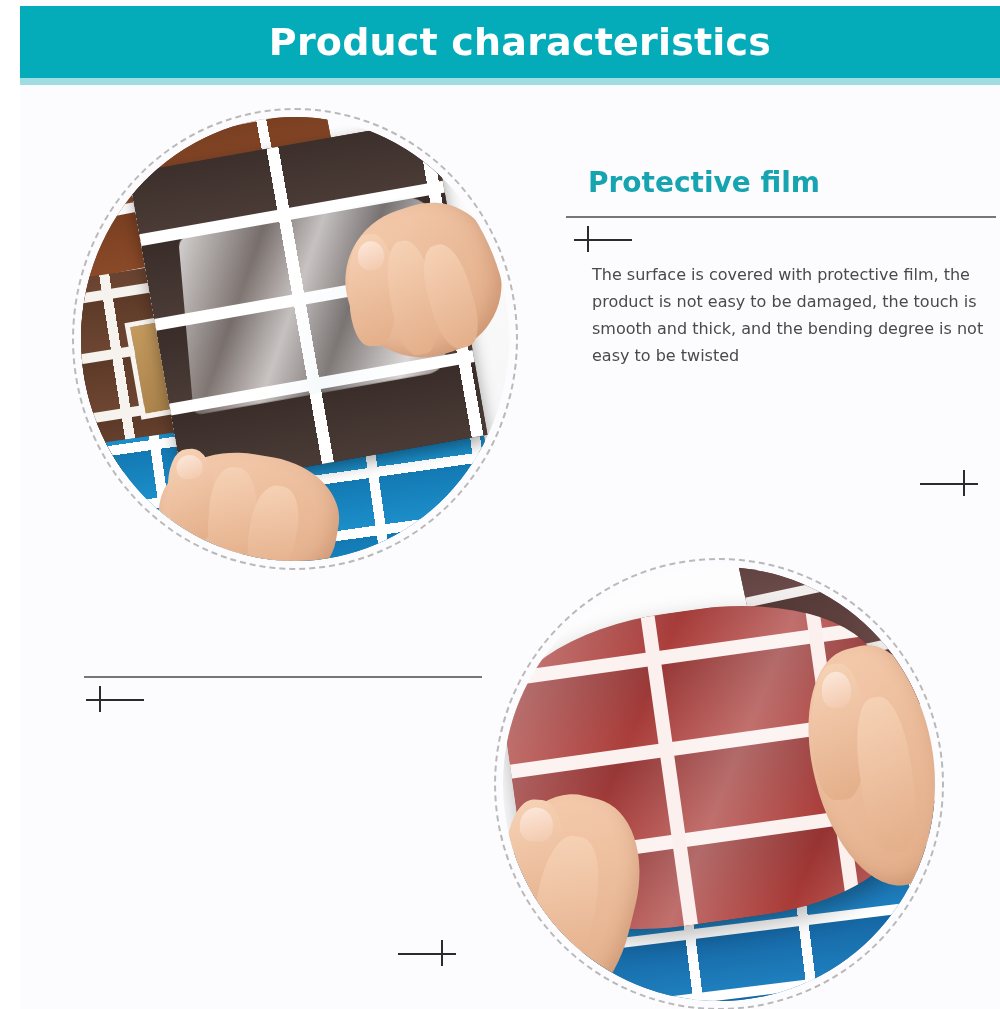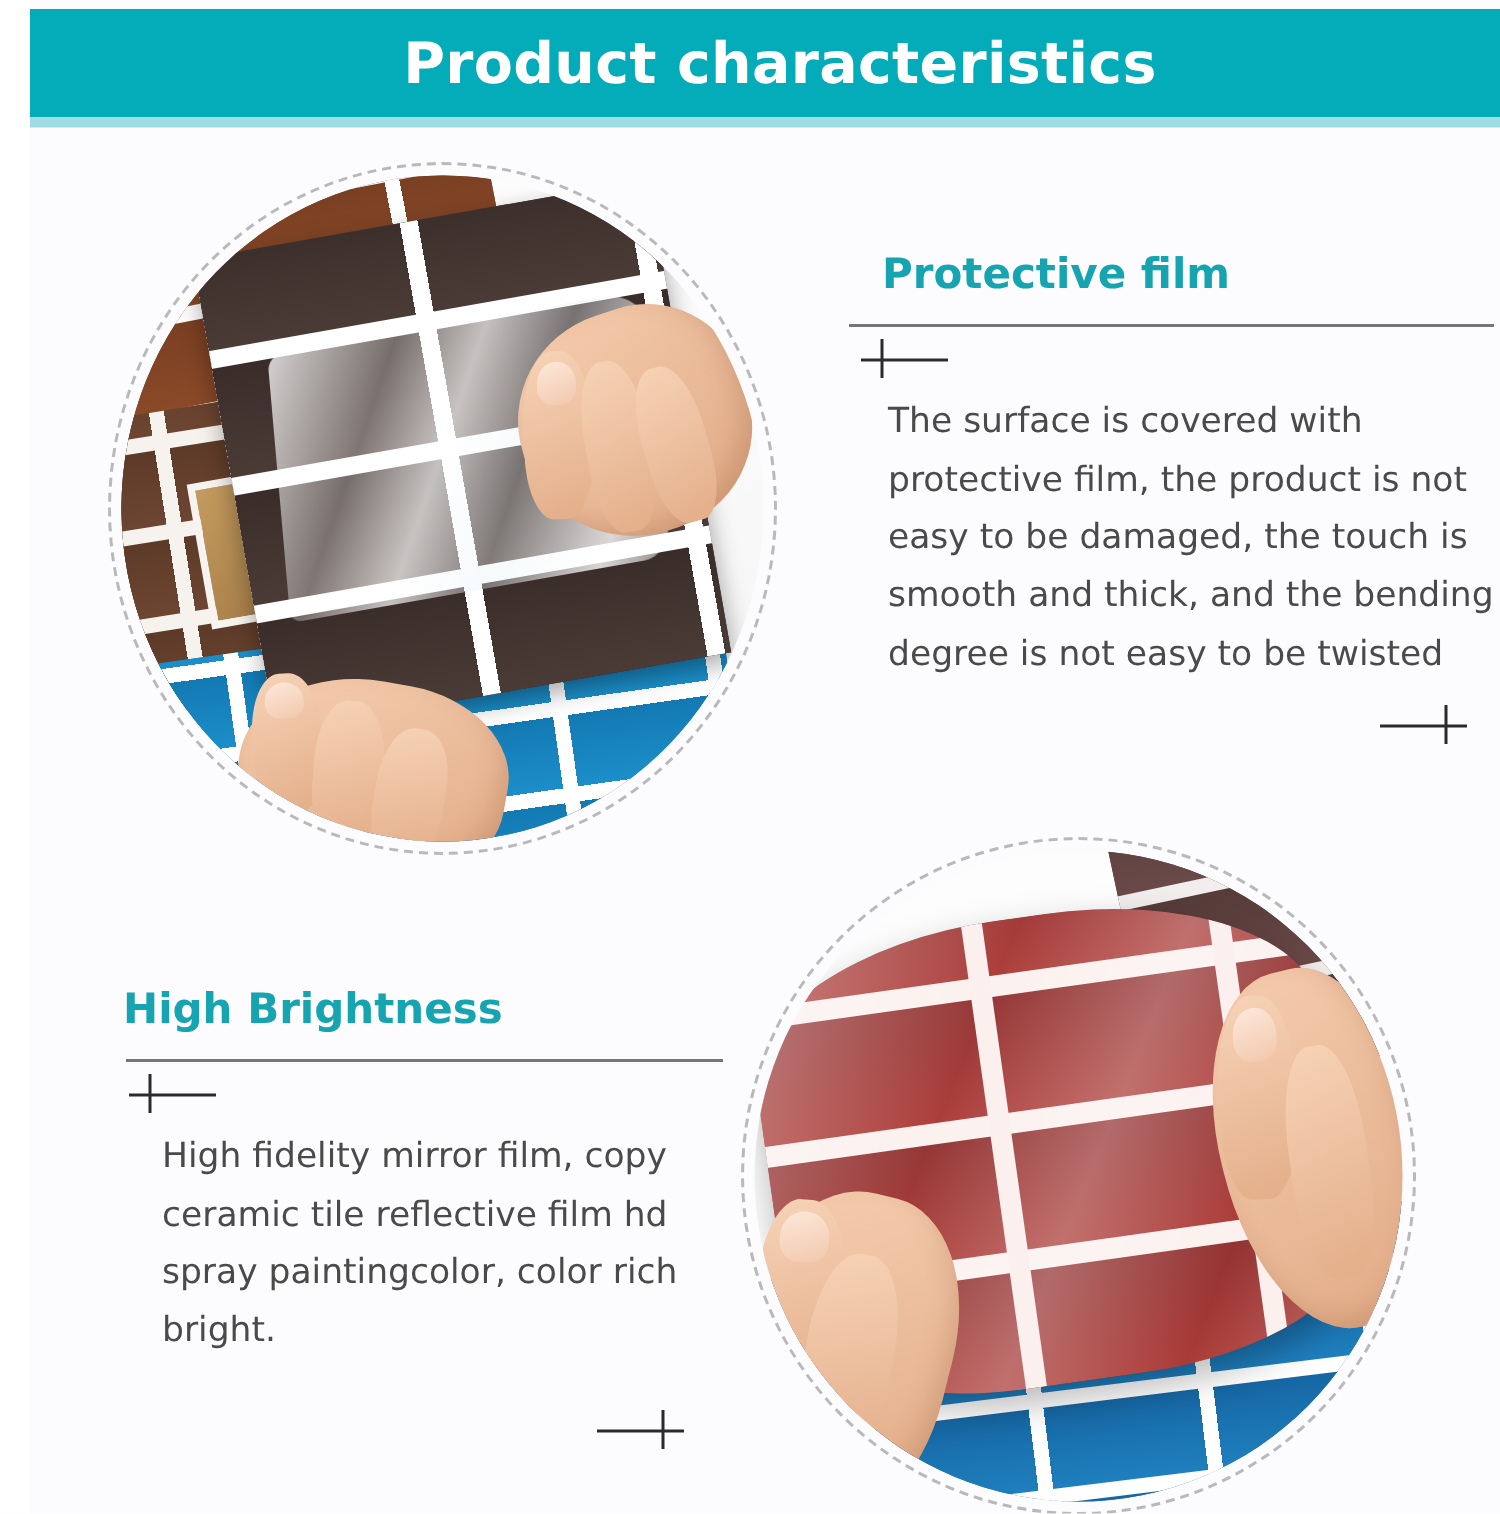--- a/index.html
+++ b/index.html
@@ -343,21 +343,21 @@
     background: #2b2b2b;
   }
   .accent.left .v  { left: 13px; }
   .accent.right .v { right: 13px; }
 
   #block-protective .accent { margin-left: 14px; }
   #block-brightness .accent { margin-left: 8px; }
 
   .block-body {
     color: #4a4a4a;
-    font-size: 23px;
+    font-size: 16px;
     line-height: 1.68;
     font-family: "DejaVu Sans", sans-serif;
     margin-top: 10px;
   }
   #block-protective .block-body { padding-left: 32px; }
   #block-brightness .block-body { padding-left: 30px; }
 
   .accent-float { position: absolute; }
   #accent-protective-end { left: 900px; top: 462px; }
   #accent-brightness-end { left: 378px; top: 932px; }
@@ -430,27 +430,25 @@
     </div>
     <div class="block-body">The surface is covered with protective film, the product is not easy to be damaged, the touch is smooth and thick, and the bending degree is not easy to be twisted</div>
   </div>
 
   <div class="accent right accent-float" id="accent-protective-end">
     <span class="h"></span>
     <span class="v"></span>
   </div>
 
   <div class="block" id="block-brightness">
-    <div class="block-title">High Brightness</div>
     <div class="rule"></div>
     <div class="accent left">
       <span class="h"></span>
       <span class="v"></span>
     </div>
-    <div class="block-body">High fidelity mirror film, copy ceramic tile reflective film hd spray paintingcolor, color rich bright.</div>
   </div>
 
   <div class="accent right accent-float" id="accent-brightness-end">
     <span class="h"></span>
     <span class="v"></span>
   </div>
 
 </div>
 
 </body></html>

